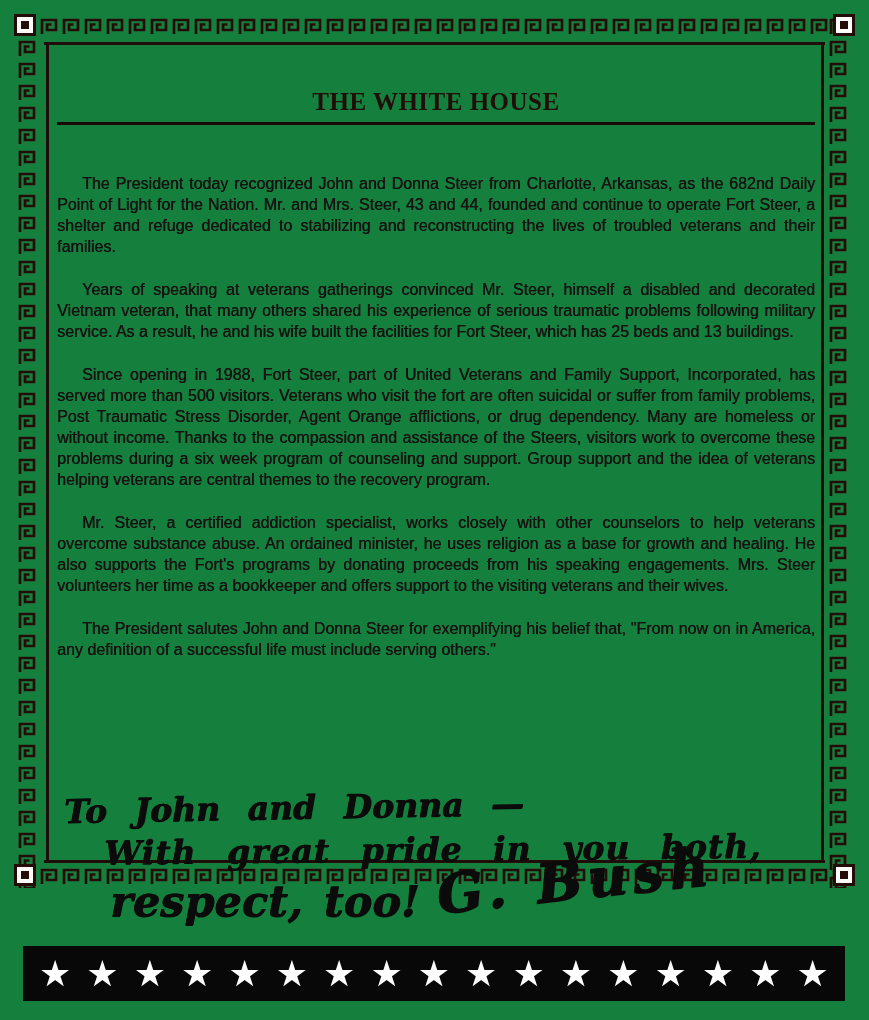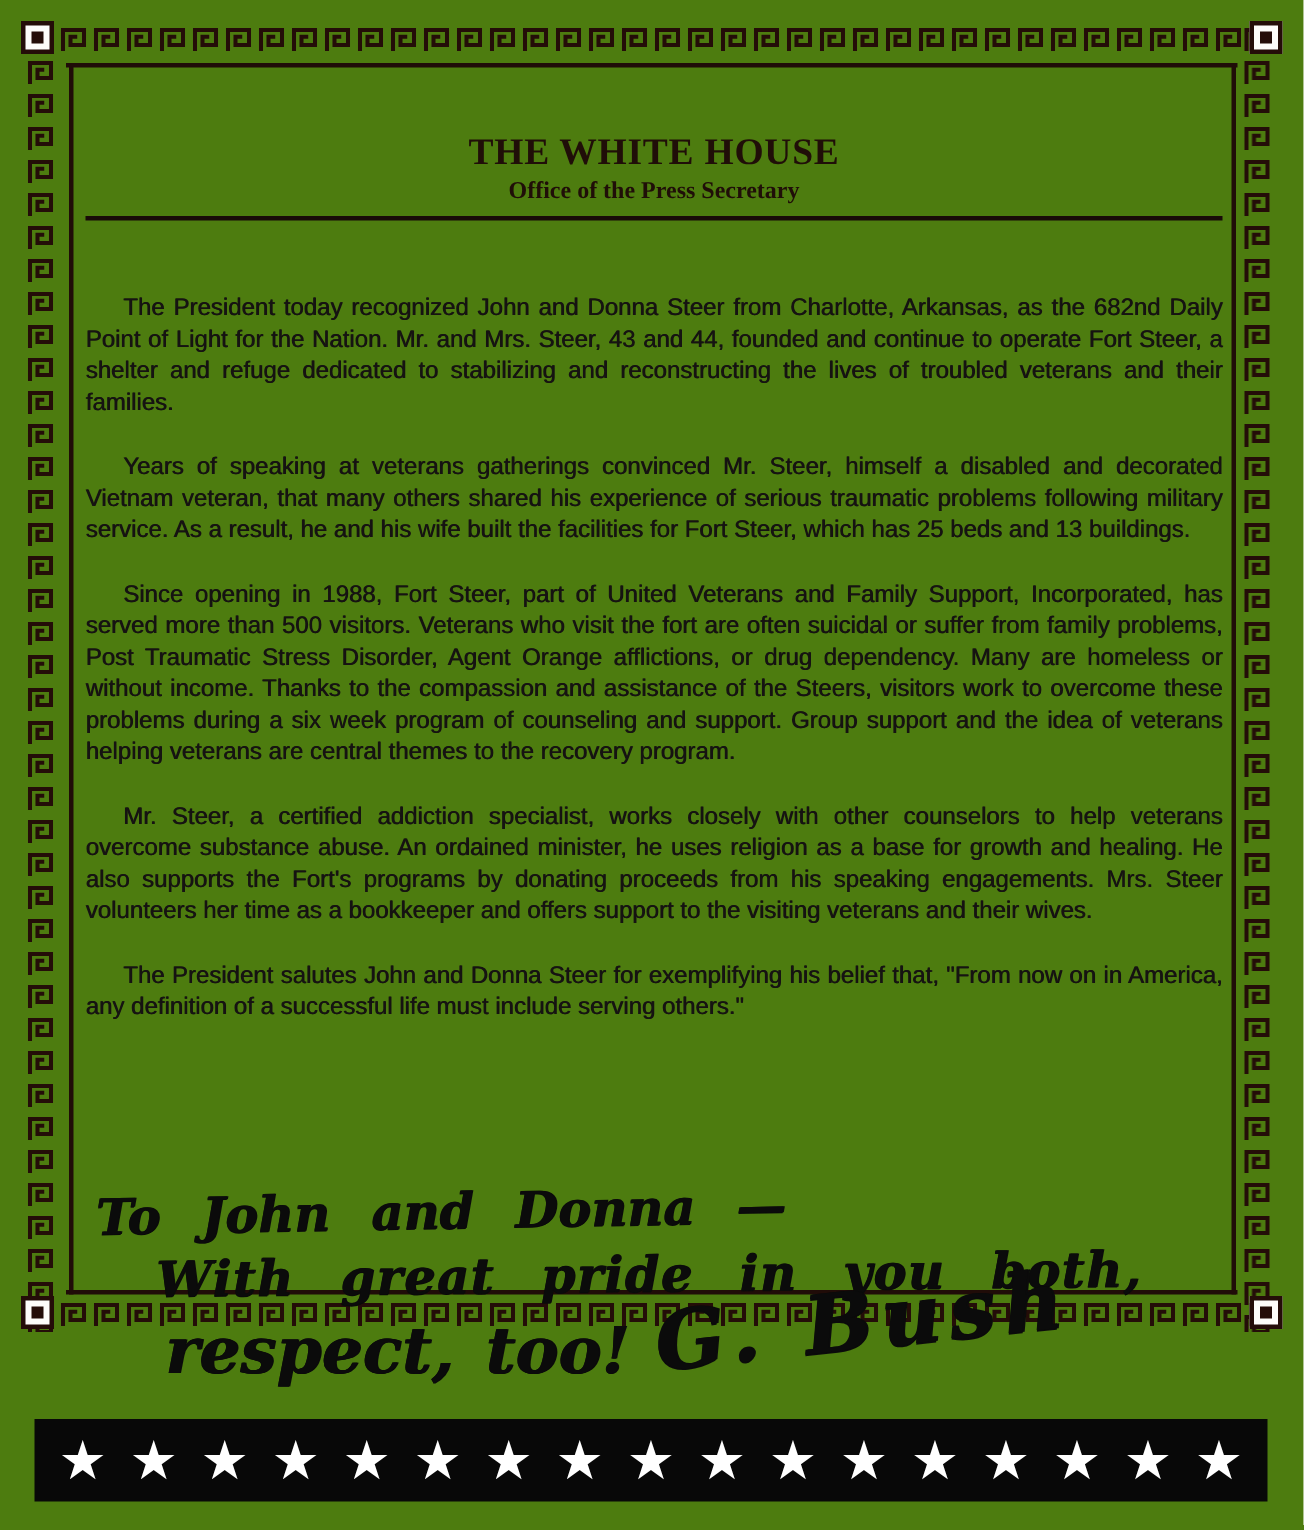--- a/index.html
+++ b/index.html
@@ -1,19 +1,19 @@
 <!DOCTYPE html>
 <html><head>
 <meta charset="utf-8">
 <style>
   * { margin:0; padding:0; box-sizing:border-box; }
   html,body { background:#ffffff; }
   .page {
     position:relative; width:869px; height:1020px;
-    background:#4d7c0f; overflow:hidden;
+    background:#15803d; overflow:hidden;
     font-family:"Liberation Sans", sans-serif;
   }
 
   
   .gk { position:absolute; }
   .gk-top    { left:16px;  top:16px; }
   .gk-bottom { left:16px;  top:866px; }
   .gk-left   { left:16px;  top:16px; }
   .gk-right  { left:827px; top:16px; }
 
@@ -131,21 +131,20 @@
   <div class="frame-line fl-left"></div>
   <div class="frame-line fl-right"></div>
 
   <div class="corner c-tl"></div>
   <div class="corner c-tr"></div>
   <div class="corner c-bl"></div>
   <div class="corner c-br"></div>
 
   <div class="content">
     <div class="title">THE WHITE HOUSE</div>
-    <div class="subtitle">Office of the Press Secretary</div>
     <div class="rule"></div>
 
     <div class="bodytext">
       <p>The President today recognized John and Donna Steer from Charlotte, Arkansas, as the 682nd Daily Point of Light for the Nation. Mr. and Mrs. Steer, 43 and 44, founded and continue to operate Fort Steer, a shelter and refuge dedicated to stabilizing and reconstructing the lives of troubled veterans and their families.</p>
       <p>Years of speaking at veterans gatherings convinced Mr. Steer, himself a disabled and decorated Vietnam veteran, that many others shared his experience of serious traumatic problems following military service. As a result, he and his wife built the facilities for Fort Steer, which has 25 beds and 13 buildings.</p>
       <p>Since opening in 1988, Fort Steer, part of United Veterans and Family Support, Incorporated, has served more than 500 visitors. Veterans who visit the fort are often suicidal or suffer from family problems, Post Traumatic Stress Disorder, Agent Orange afflictions, or drug dependency. Many are homeless or without income. Thanks to the compassion and assistance of the Steers, visitors work to overcome these problems during a six week program of counseling and support. Group support and the idea of veterans helping veterans are central themes to the recovery program.</p>
       <p>Mr. Steer, a certified addiction specialist, works closely with other counselors to help veterans overcome substance abuse. An ordained minister, he uses religion as a base for growth and healing. He also supports the Fort's programs by donating proceeds from his speaking engagements. Mrs. Steer volunteers her time as a bookkeeper and offers support to the visiting veterans and their wives.</p>
       <p>The President salutes John and Donna Steer for exemplifying his belief that, "From now on in America, any definition of a successful life must include serving others."</p>
     </div>
   </div>

